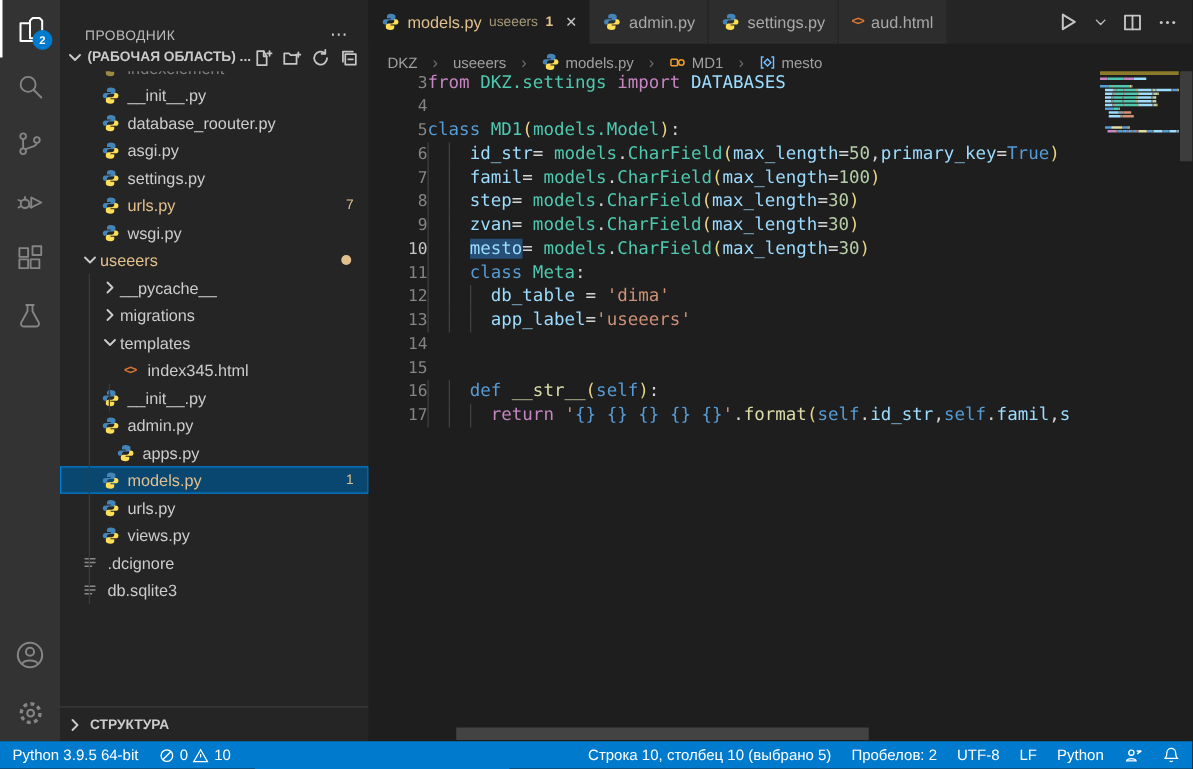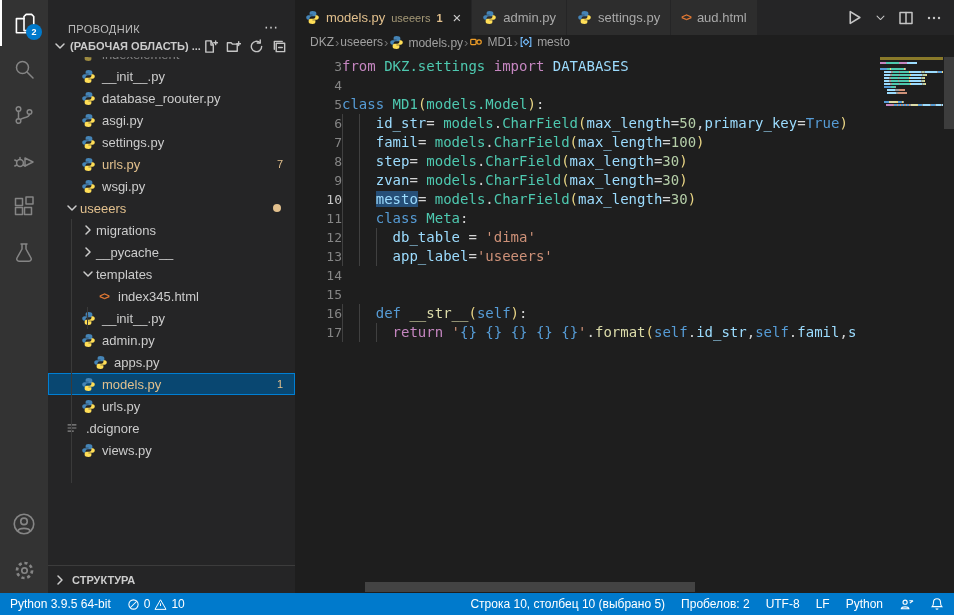--- a/index.html
+++ b/index.html
@@ -39,21 +39,21 @@
   
   #editor{position:absolute;left:295px;top:0;right:0;bottom:22px;background:#1e1e1e}
   #tabbar{height:35px;background:#252526;display:flex;align-items:stretch}
   .tab{display:flex;align-items:center;padding:0 10px;font-size:13px;background:#2d2d2d;color:#a9a9a9;border-right:1px solid #252526;gap:6px;cursor:pointer;white-space:nowrap}
   .tab.active{background:#1e1e1e;color:#e2c08d}
   .tab .dir{font-size:11px;color:#bcae86;opacity:.85}
   .tab .tbadge{font-size:11px;font-weight:bold;color:#e2c08d}
   .tab .close{color:#cccccc;font-size:15px;margin-left:4px;line-height:1}
   #editor-actions{margin-left:auto;display:flex;align-items:center;gap:12px;padding-right:12px;color:#c5c5c5}
   #editor-actions .ic{cursor:pointer}
-  #breadcrumb{height:22px;display:flex;align-items:flex-start;font-size:12px;color:#a0a0a0;padding-left:15px;gap:0;white-space:nowrap}
+  #breadcrumb{height:22px;display:flex;align-items:flex-end;font-size:12px;color:#a0a0a0;padding-left:15px;gap:11px;white-space:nowrap}
   .bc-item{display:flex;align-items:center;gap:4px;cursor:pointer}
   .bc-sep{color:#6e6e6e;font-size:13px;margin:0 1px}
 
   #code{position:absolute;top:57px;left:0;right:74px;bottom:14px;font-family:"DejaVu Sans Mono",monospace;font-size:14px;line-height:19px;white-space:pre;overflow:hidden}
   .cline{height:19px;display:flex}
   .lnum{width:47px;flex:none;text-align:right;color:#858585;font-size:13px}
   .lnum.active{color:#c6c6c6}
   .ltext{position:relative}
   .iguide{position:absolute;top:0;bottom:0;border-left:1px solid #404040}
   .tok-kw{color:#C586C0}.tok-kw2{color:#569CD6}.tok-type{color:#4EC9B0}.tok-var{color:#9CDCFE}
@@ -283,29 +283,29 @@
         </span>
         <span class="name mod">useeers</span>
         <span class="dotbadge"></span>
       </div>
       <div class="row" style="padding-left: 32px;">
         <span class="chev ic">
           <svg width="16" height="16" viewBox="0 0 16 16" fill="none" stroke="currentColor" stroke-width="1.5" stroke-linecap="round" stroke-linejoin="round">
             <path d="M6 4l4 4-4 4"></path>
           </svg>
         </span>
-        <span class="name">migrations</span>
+        <span class="name">__pycache__</span>
       </div>
       <div class="row" style="padding-left: 32px;">
         <span class="chev ic">
           <svg width="16" height="16" viewBox="0 0 16 16" fill="none" stroke="currentColor" stroke-width="1.5" stroke-linecap="round" stroke-linejoin="round">
             <path d="M6 4l4 4-4 4"></path>
           </svg>
         </span>
-        <span class="name">__pycache__</span>
+        <span class="name">migrations</span>
       </div>
       <div class="row" style="padding-left: 32px;">
         <span class="chev ic">
           <svg width="16" height="16" viewBox="0 0 16 16" fill="none" stroke="currentColor" stroke-width="1.5" stroke-linecap="round" stroke-linejoin="round">
             <path d="M4 6l4 4 4-4"></path>
           </svg>
         </span>
         <span class="name">templates</span>
       </div>
       <div class="row" style="padding-left: 48px;">
@@ -363,40 +363,50 @@
         <span class="ficon">
           <span class="ic">
             <svg width="15" height="15" viewBox="0 0 16 16">
               <path fill="#4584b6" d="M7.9 1c-2 0-3 .9-3 2.1V5h3.2v.7H3.6C2.2 5.7 1.3 6.8 1.3 8s.9 2.3 2.3 2.3h1.3V8.8c0-1.2 1-2.1 2.2-2.1h3c1.1 0 2-.9 2-2V3.1C12.1 1.9 10.5 1 7.9 1z"></path>
               <path fill="#ffde57" d="M8.1 15c2 0 3-.9 3-2.1V11H7.9v-.7h4.5c1.4 0 2.3-1.1 2.3-2.3s-.9-2.3-2.3-2.3h-1.3v1.5c0 1.2-1 2.1-2.2 2.1h-3c-1.1 0-2 .9-2 2v1.6C3.9 14.1 5.5 15 8.1 15z"></path>
             </svg>
           </span>
         </span>
         <span class="name">urls.py</span>
       </div>
+      <div class="row" style="padding-left: 32px;">
+        <span class="ficon">
+          <span class="ic">
+            <svg width="15" height="15" viewBox="0 0 16 16">
+              <path fill="#4584b6" d="M7.9 1c-2 0-3 .9-3 2.1V5h3.2v.7H3.6C2.2 5.7 1.3 6.8 1.3 8s.9 2.3 2.3 2.3h1.3V8.8c0-1.2 1-2.1 2.2-2.1h3c1.1 0 2-.9 2-2V3.1C12.1 1.9 10.5 1 7.9 1z"></path>
+              <path fill="#ffde57" d="M8.1 15c2 0 3-.9 3-2.1V11H7.9v-.7h4.5c1.4 0 2.3-1.1 2.3-2.3s-.9-2.3-2.3-2.3h-1.3v1.5c0 1.2-1 2.1-2.2 2.1h-3c-1.1 0-2 .9-2 2v1.6C3.9 14.1 5.5 15 8.1 15z"></path>
+            </svg>
+          </span>
+        </span>
+        <span class="name">views.py</span>
+      </div>
       <div class="row" style="padding-left: 16px;">
         <span class="ficon">
           <span class="ic">
             <svg width="14" height="14" viewBox="0 0 16 16" stroke="#8a8a8a" stroke-width="1.4">
               <path d="M3 4.5h10M3 8h10M3 11.5h7"></path>
             </svg>
           </span>
         </span>
         <span class="name">.dcignore</span>
       </div>
-      <div class="row" style="padding-left: 32px;">
-        <span class="ficon">
-          <span class="ic">
-            <svg width="15" height="15" viewBox="0 0 16 16">
-              <path fill="#4584b6" d="M7.9 1c-2 0-3 .9-3 2.1V5h3.2v.7H3.6C2.2 5.7 1.3 6.8 1.3 8s.9 2.3 2.3 2.3h1.3V8.8c0-1.2 1-2.1 2.2-2.1h3c1.1 0 2-.9 2-2V3.1C12.1 1.9 10.5 1 7.9 1z"></path>
-              <path fill="#ffde57" d="M8.1 15c2 0 3-.9 3-2.1V11H7.9v-.7h4.5c1.4 0 2.3-1.1 2.3-2.3s-.9-2.3-2.3-2.3h-1.3v1.5c0 1.2-1 2.1-2.2 2.1h-3c-1.1 0-2 .9-2 2v1.6C3.9 14.1 5.5 15 8.1 15z"></path>
-            </svg>
-          </span>
-        </span>
-        <span class="name">views.py</span>
+      <div class="row" style="padding-left: 16px;">
+        <span class="ficon">
+          <span class="ic">
+            <svg width="14" height="14" viewBox="0 0 16 16" stroke="#8a8a8a" stroke-width="1.4">
+              <path d="M3 4.5h10M3 8h10M3 11.5h7"></path>
+            </svg>
+          </span>
+        </span>
+        <span class="name">db.sqlite3</span>
       </div>
       <div class="tree-guide" style="left: 23px; top: 162px; height: 264px;"></div>
       <div class="tree-guide" style="left: 39px; top: 250px; height: 22px;"></div>
     </div>
   <div id="outline-header">
     <span class="ic" id="outline-chevron">
         <svg width="16" height="16" viewBox="0 0 16 16" fill="none" stroke="currentColor" stroke-width="1.5" stroke-linecap="round" stroke-linejoin="round">
           <path d="M6 4l4 4-4 4"></path>
         </svg>
       </span>

